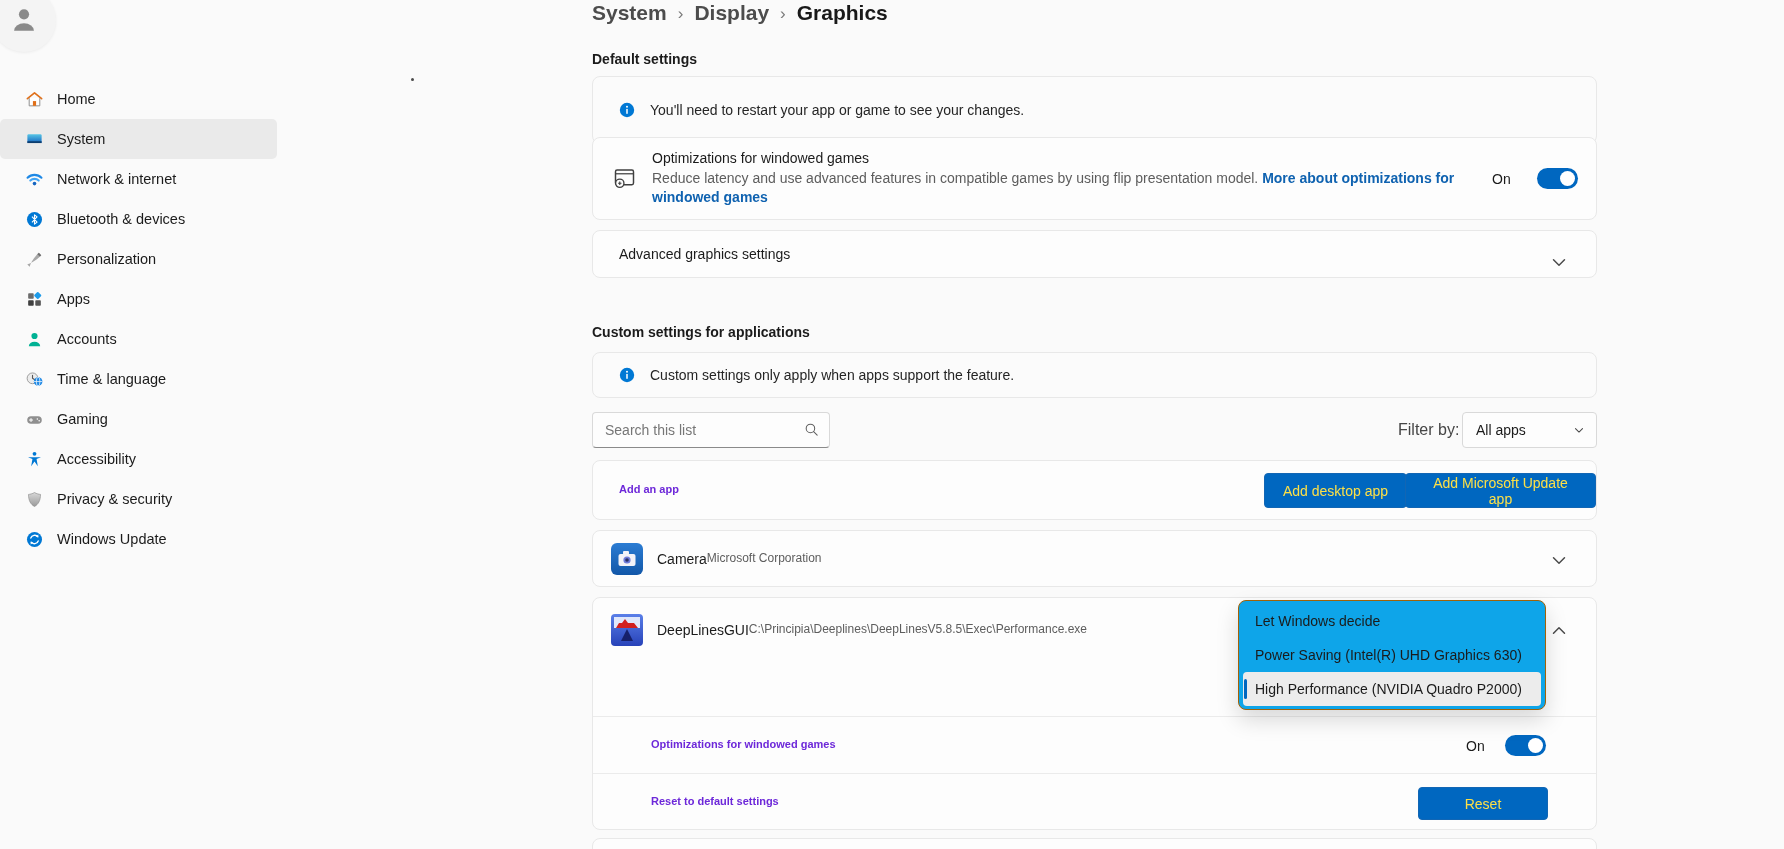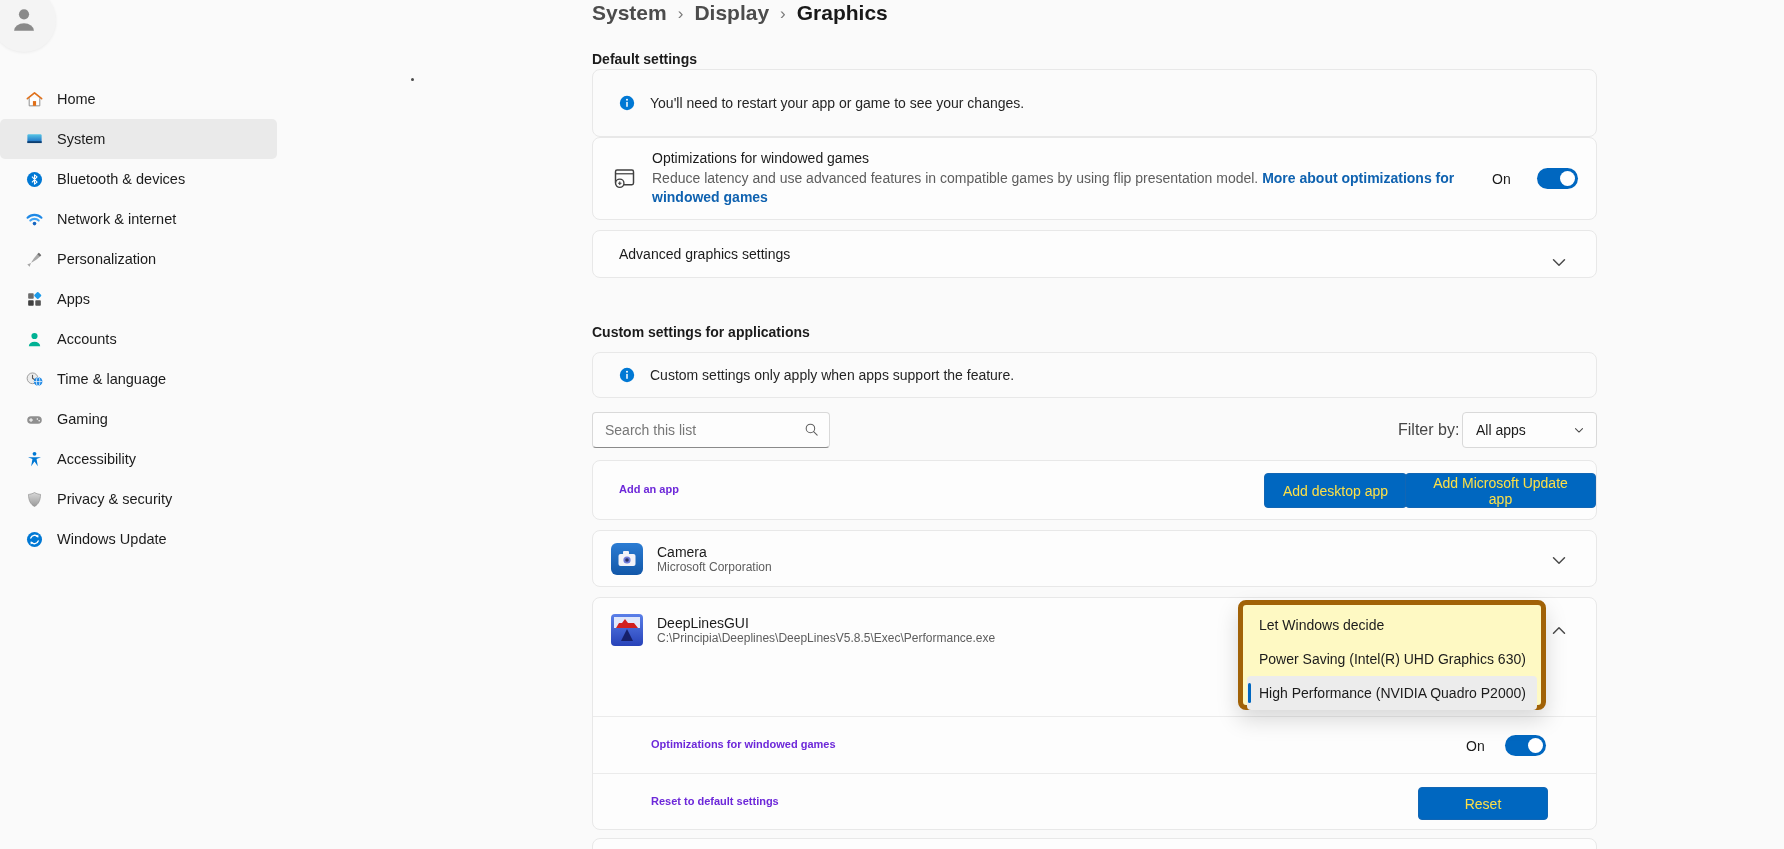--- a/index.html
+++ b/index.html
@@ -59,27 +59,27 @@
   .filter-box { position:absolute; left:1462px; top:412px; width:135px; height:36px; background:#fdfdfd;
                 border:1px solid #d9d9d9; border-radius:4px; display:flex; align-items:center;
                 justify-content:space-between; padding:0 10px 0 13px; font-size:14px; cursor:pointer; }
   .filter-chev { width:14px; height:14px; display:flex; }
 
   .btn-accent { background:#0067C0; color:#fde047; border:1px solid #1266b4; border-radius:4px;
                 height:35px; padding:0 18px; font:14px "Liberation Sans",sans-serif; cursor:pointer; }
 
   .app-tile { width:32px; height:32px; border-radius:6px; flex:0 0 32px; display:flex; }
   .app-row { display:flex; align-items:center; gap:14px; padding-left:18px; }
-  .app-titles { display:flex; flex-direction:column; gap:0; }
+  .app-titles { display:flex; flex-direction:row; gap:0; }
   .app-name { font-size:14px; color:#1b1b1b; }
   .app-sub { font-size:12px; color:#5d5d5d; }
 
   .deep-row { position:absolute; left:0; width:100%; border-top:1px solid #ebebeb; }
-  .fly { position:absolute; left:1238px; top:600px; width:308px; height:110px; background:#fef9c3;
-         border:5px solid #a16207; border-radius:8px; box-shadow:0 10px 22px rgba(0,0,0,.15);
+  .fly { position:absolute; left:1238px; top:600px; width:308px; height:110px; background:#0ea5e9;
+         border:1px solid #a16207; border-radius:8px; box-shadow:0 10px 22px rgba(0,0,0,.15);
          padding-top:3px; z-index:20; }
   .fly-item { position:relative; height:34px; margin:0 4px; display:flex; align-items:center;
               padding-left:12px; font-size:14px; color:#1b1b1b; border-radius:4px; cursor:pointer; }
   .fly-item.selected { background:#ececec; }
   .fly-item.selected::before { content:""; position:absolute; left:1px; top:7px; width:3px; height:20px;
                                border-radius:2px; background:#0067C0; }
 
   .cursor-dot { position:absolute; left:411px; top:78px; width:3px; height:3px; border-radius:50%; background:#4a4a4a; }
 </style>
 </head>
@@ -116,35 +116,35 @@
             </defs>
             <rect x="3" y="5.5" width="18" height="11" rx="1.5" fill="url(#g1)"></rect>
             <rect x="3" y="14.2" width="18" height="2.3" fill="#0d3d6e"></rect>
           </svg>
       </span>
       <span>System</span>
     </div>
     <div class="nav-item">
       <span class="nav-icon">
         <svg viewBox="0 0 24 24" width="19" height="19">
-            <circle cx="12" cy="12" r="9.5" fill="#0078D4"></circle>
-            <path d="M8.8 8.5 L15.2 15.3 L12 17.8 V6.2 L15.2 8.7 L8.8 15.5" stroke="#fff" stroke-width="1.4" fill="none" stroke-linejoin="round"></path>
-          </svg>
-      </span>
-      <span>Bluetooth &amp; devices</span>
-    </div>
-    <div class="nav-item">
-      <span class="nav-icon">
-        <svg viewBox="0 0 24 24" width="19" height="19">
             <path d="M3.2 9.8 a12.5 12.5 0 0 1 17.6 0" stroke="#1E88E5" stroke-width="2.6" fill="none" stroke-linecap="round"></path>
             <path d="M6.7 13.4 a7.6 7.6 0 0 1 10.6 0" stroke="#42A5F5" stroke-width="2.6" fill="none" stroke-linecap="round"></path>
             <circle cx="12" cy="17.2" r="2.3" fill="#1565C0"></circle>
           </svg>
       </span>
       <span>Network &amp; internet</span>
+    </div>
+    <div class="nav-item">
+      <span class="nav-icon">
+        <svg viewBox="0 0 24 24" width="19" height="19">
+            <circle cx="12" cy="12" r="9.5" fill="#0078D4"></circle>
+            <path d="M8.8 8.5 L15.2 15.3 L12 17.8 V6.2 L15.2 8.7 L8.8 15.5" stroke="#fff" stroke-width="1.4" fill="none" stroke-linejoin="round"></path>
+          </svg>
+      </span>
+      <span>Bluetooth &amp; devices</span>
     </div>
     <div class="nav-item">
       <span class="nav-icon">
         <svg viewBox="0 0 24 24" width="19" height="19">
             <path d="M6 21 C7 15.5 14 6.5 17.5 3.5 L20.5 6.5 C17.5 10 8.5 17 3 18 Z" fill="#a8a8a8"></path>
             <path d="M3 18 L6 21 C4.8 20.2 3.8 19.2 3 18 Z" fill="#4a4a4a"></path>
             <path d="M17.5 3.5 L20.5 6.5 L18.8 8.3 L15.7 5.3 Z" fill="#6e6e6e"></path>
           </svg>
       </span>
       <span>Personalization</span>
@@ -233,21 +233,21 @@
   <div class="breadcrumb">
     <span class="crumb">System</span>
     <span class="crumb-sep">›</span>
     <span class="crumb">Display</span>
     <span class="crumb-sep">›</span>
     <span class="crumb current">Graphics</span>
   </div>
 
   <div class="section-heading" style="top:51px">Default settings</div>
 
-  <div class="card banner" style="top:69px; height:68px">
+  <div class="card banner" style="top:76px; height:68px">
     <span class="icon-18">
       <svg viewBox="0 0 24 24" width="18" height="18">
           <circle cx="12" cy="12" r="9.6" fill="#0078D4"></circle>
           <circle cx="12" cy="7.6" r="1.3" fill="#fff"></circle>
           <rect x="11" y="10.2" width="2" height="7" rx="1" fill="#fff"></rect>
         </svg>
     </span>
     <span class="banner-text">You'll need to restart your app or game to see your changes.</span>
   </div>
 

